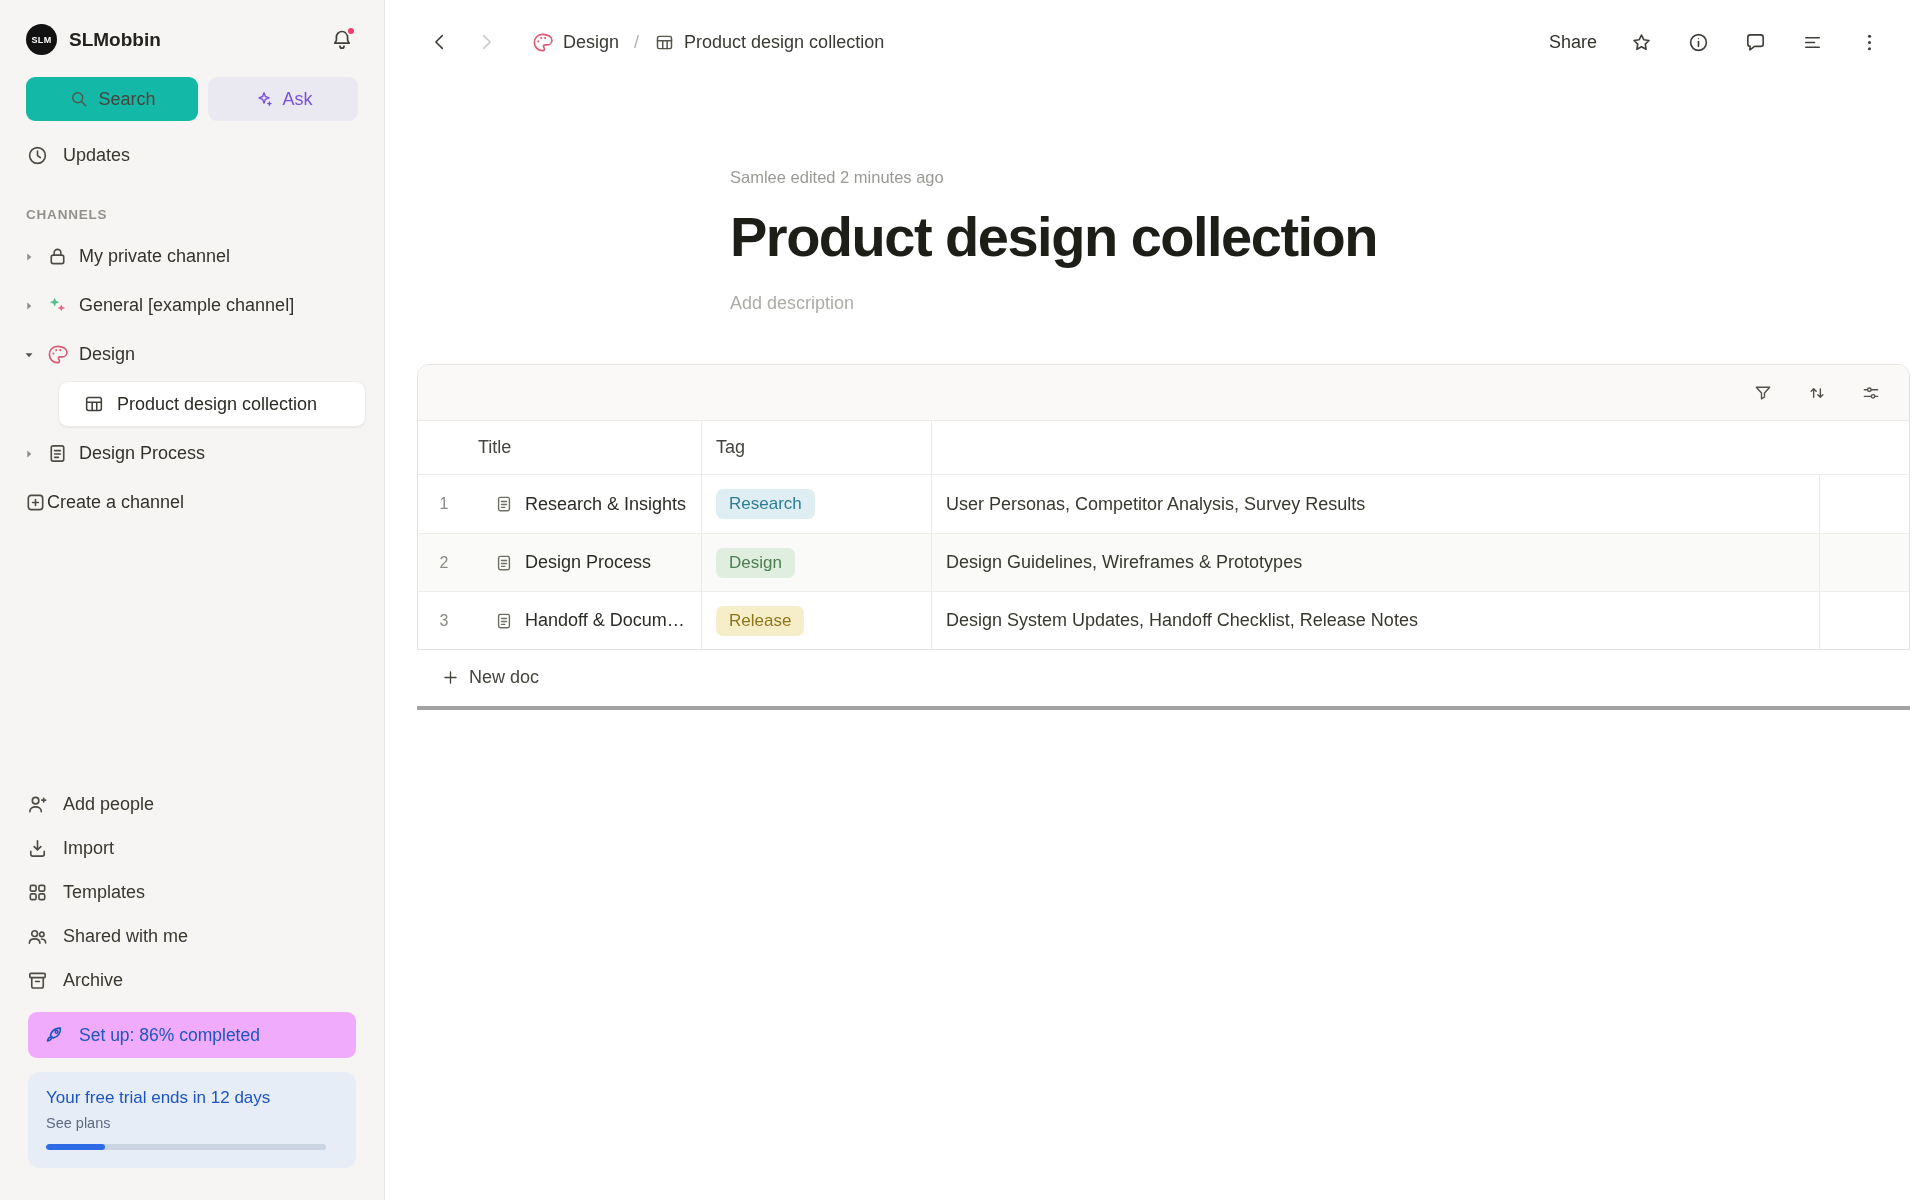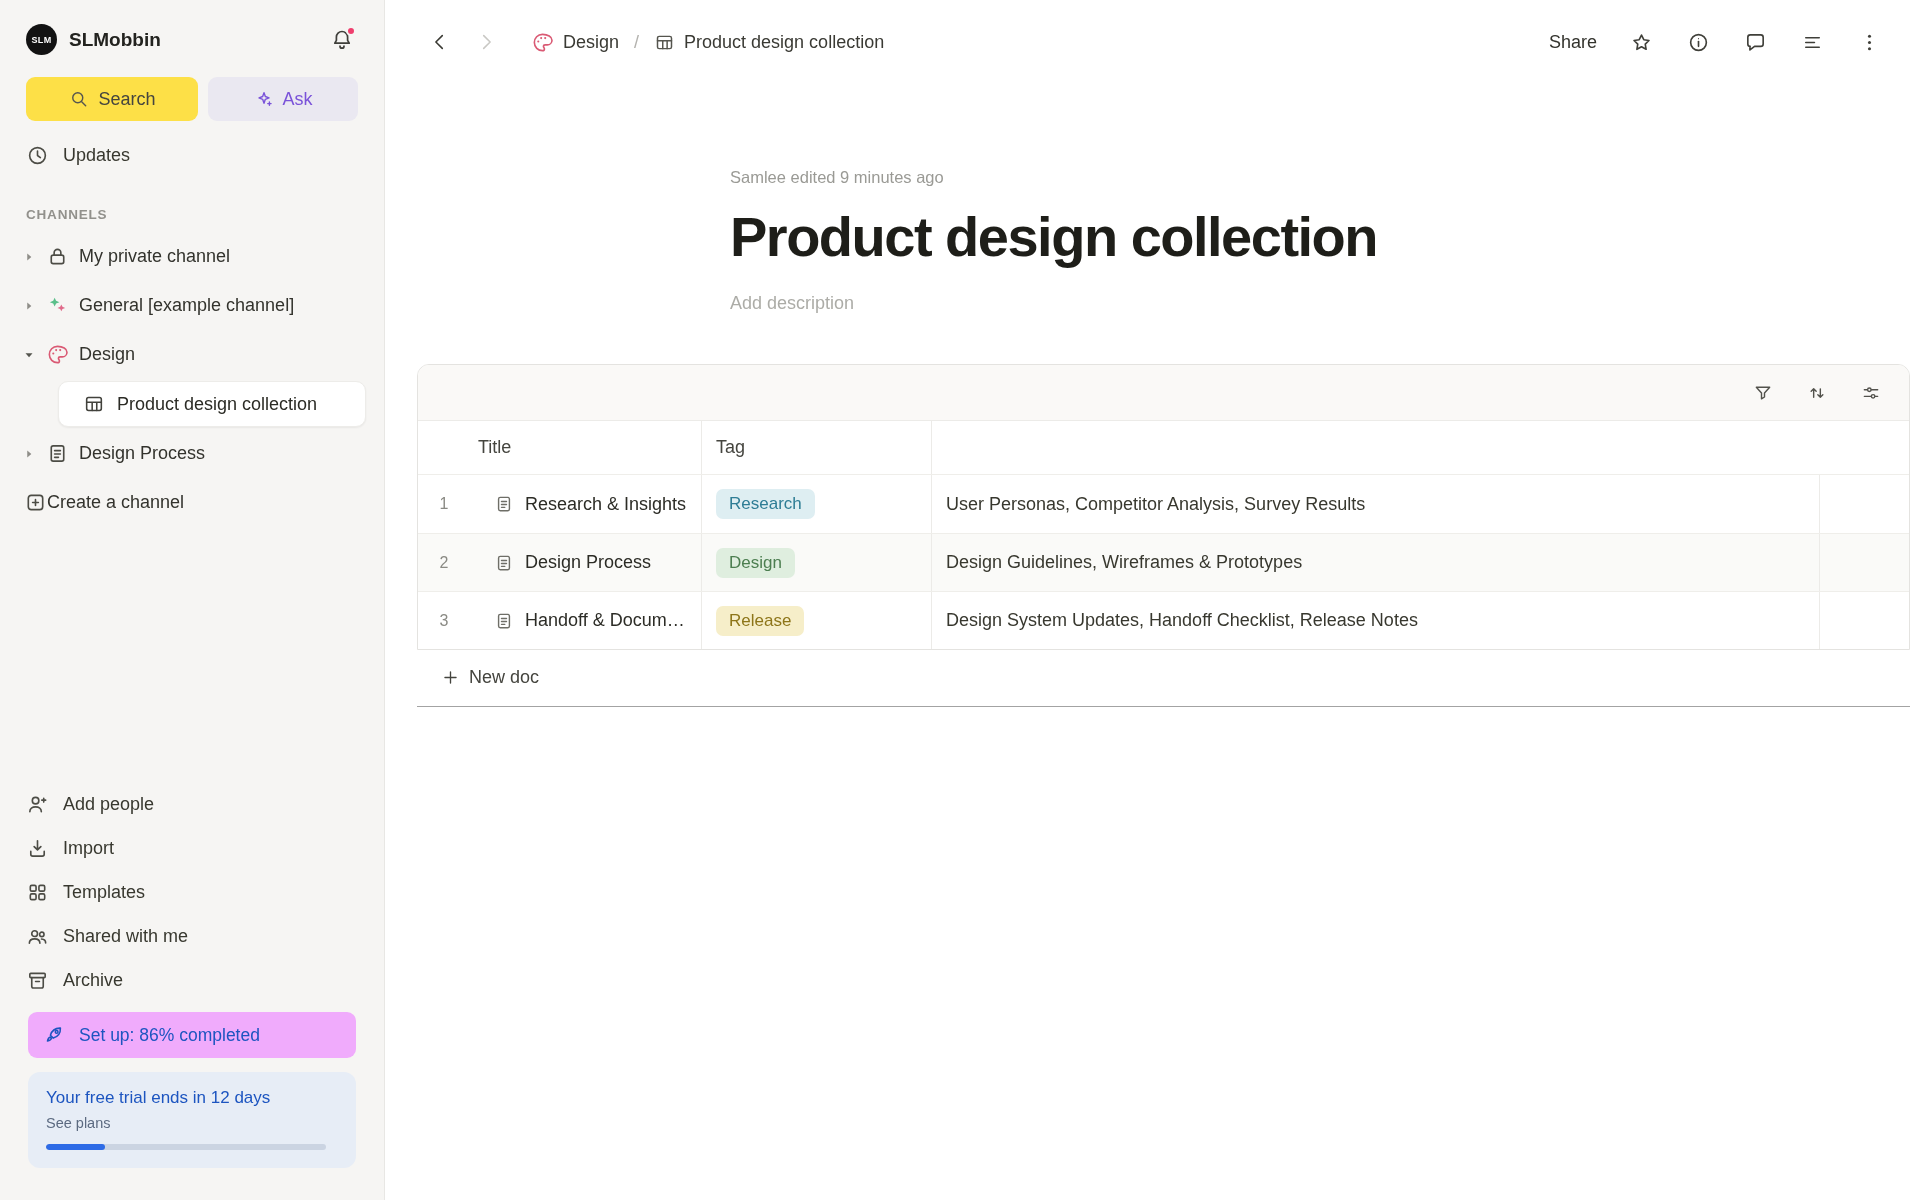--- a/index.html
+++ b/index.html
@@ -17,21 +17,21 @@
   .ws-logo { width:31px; height:31px; border-radius:50%; background:#121212; color:#fff;
     font-size:9px; font-weight:700; display:flex; align-items:center; justify-content:center; letter-spacing:.3px; }
   .ws-name { font-size:19px; font-weight:700; color:#23231f; }
   .bell-wrap { position:relative; width:28px; height:28px; display:flex; align-items:center; justify-content:center;
     color:#3f3f3a; cursor:pointer; background:none; border:none; }
   .bell-wrap svg { width:24px; height:24px; }
   .bell-dot { position:absolute; top:0; right:0; width:10px; height:10px; background:#ef3e6d;
     border-radius:50%; border:2px solid #f6f5f3; }
 
   .search-row { display:flex; gap:10px; padding:8px 26px 12px 26px; }
-  .btn-search { flex:1.15; height:44px; background:#fde047; border:none; border-radius:9px;
+  .btn-search { flex:1.15; height:44px; background:#14b8a6; border:none; border-radius:9px;
     display:flex; align-items:center; justify-content:center; gap:10px; font-size:18px; color:#45453f;
     font-family:inherit; cursor:pointer; }
   .btn-search svg { width:20px; height:20px; color:#56564f; }
   .btn-ask { flex:1; height:44px; background:#eae8f1; border:none; border-radius:9px;
     display:flex; align-items:center; justify-content:center; gap:9px; font-size:18px; font-weight:500;
     color:#7a52d9; font-family:inherit; cursor:pointer; }
   .btn-ask svg { width:20px; height:20px; }
 
   .nav-item { display:flex; align-items:center; gap:14px; height:44px; padding:0 26px;
     font-size:18px; color:#38382f; cursor:pointer; }
@@ -111,21 +111,21 @@
   .row-index { width:52px; text-align:center; font-size:16px; color:#8a8a84; flex-shrink:0; }
   .doc-ic { width:20px; height:20px; color:#6e6e67; margin-left:24px; margin-right:11px; flex-shrink:0; }
   .row-title { font-size:18px; color:#2c2c26; font-weight:500; white-space:nowrap; overflow:hidden; text-overflow:ellipsis; padding-right:10px; }
   .badge { font-size:17px; padding:5px 13px; border-radius:7px; white-space:nowrap; }
   .b-research { background:#deeef2; color:#2e7d95; }
   .b-design   { background:#dfeedf; color:#4c7e50; }
   .b-release  { background:#f6eec9; color:#8d7519; }
   .row-desc { font-size:18px; color:#38382f; white-space:nowrap; overflow:hidden; text-overflow:ellipsis; padding-right:12px; }
 
   .newdoc-row { display:flex; align-items:center; gap:9px; padding:17px 22px 18px 24px;
-    border-bottom:1px solid #a3a3a3; font-size:18px; color:#44443e; cursor:pointer; }
+    border-bottom:4px solid #a3a3a3; font-size:18px; color:#44443e; cursor:pointer; }
   .newdoc-row svg { width:19px; height:19px; color:#44443e; }
 </style>
 </head>
 <body>
 
 <div class="app">
 
   <aside class="sidebar">
 
     <div class="ws-row">
@@ -357,21 +357,21 @@
             <circle cx="12" cy="5.5" r="1.6" fill="currentColor"></circle>
               <circle cx="12" cy="12" r="1.6" fill="currentColor"></circle>
               <circle cx="12" cy="18.5" r="1.6" fill="currentColor"></circle>
           </svg>
         </button>
       </div>
     </div>
 
     <div class="doc-area">
       <div class="doc-header">
-        <div class="edited">Samlee edited 9 minutes ago</div>
+        <div class="edited">Samlee edited 2 minutes ago</div>
         <h1 class="doc-title">Product design collection</h1>
         <div class="doc-desc">Add description</div>
       </div>
 
       <div class="collection">
         <div class="col-box">
 
           <div class="col-toolbar">
             <button class="tool">
               <svg viewBox="0 0 24 24" class="stroke">

